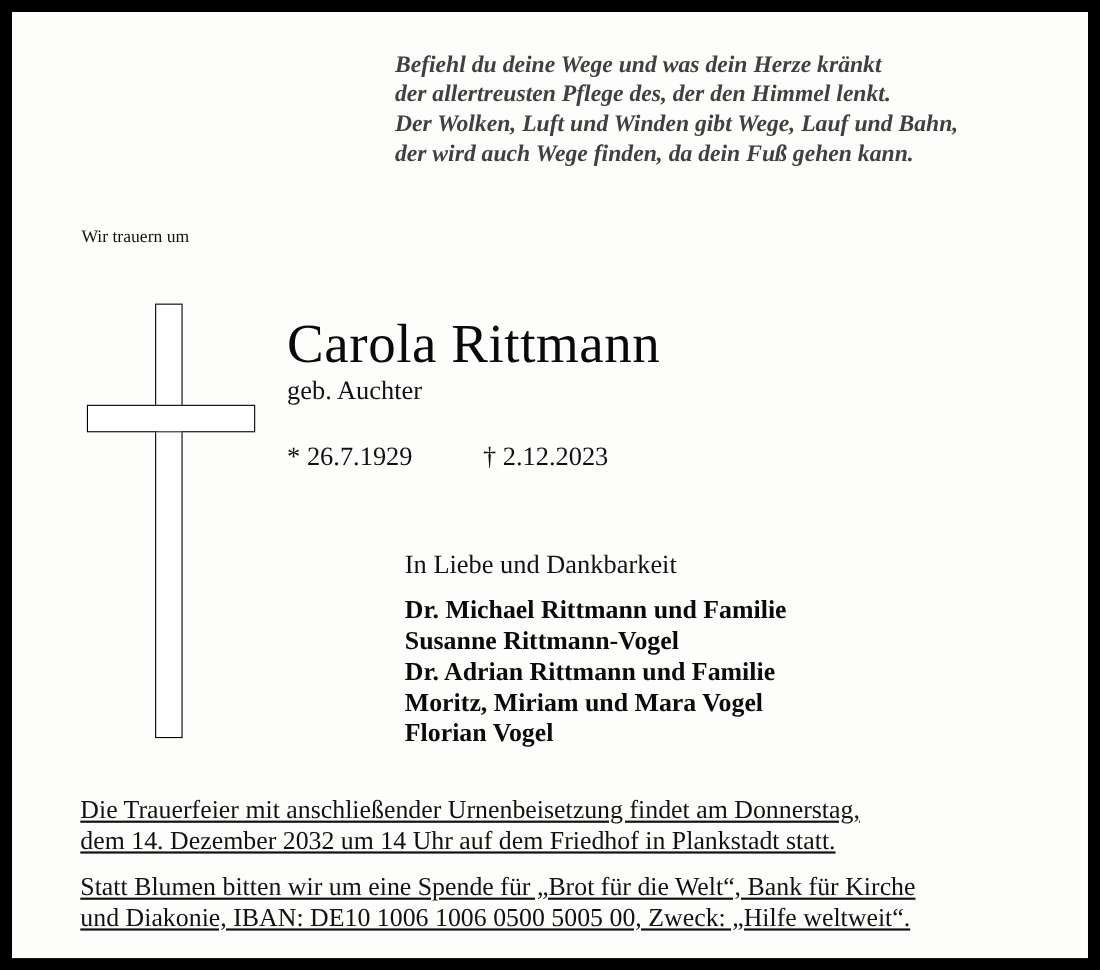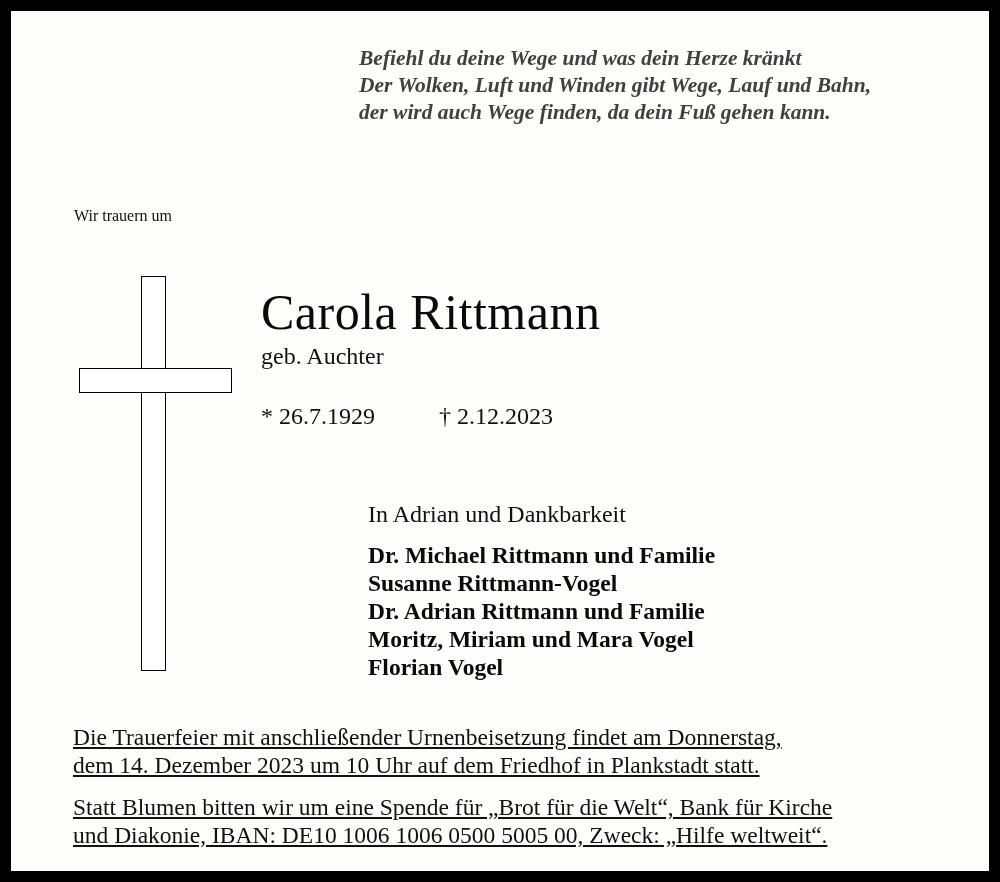--- a/index.html
+++ b/index.html
@@ -153,20 +153,21 @@
   .footer p.second { margin-top: 14px; }
 </style>
 </head>
 <body>
 
 <div class="obituary">
   <div class="inner">
 
     <div class="verse">
       <div>Befiehl du deine Wege und was dein Herze kränkt</div>
+      <div>der allertreusten Pflege des, der den Himmel lenkt.</div>
       <div>Der Wolken, Luft und Winden gibt Wege, Lauf und Bahn,</div>
       <div>der wird auch Wege finden, da dein Fuß gehen kann.</div>
     </div>
 
     <div class="mourn">Wir trauern um</div>
 
     <div class="cross">
       <div class="vert"></div>
       <div class="horz"></div>
       <div class="patch"></div>
@@ -175,29 +176,29 @@
     <div class="name-block">
       <div class="name">Carola Rittmann</div>
       <div class="maiden">geb. Auchter</div>
       <div class="dates">
         <span class="birth">* 26.7.1929</span>
         <span class="death">† 2.12.2023</span>
       </div>
     </div>
 
     <div class="family">
-      <div class="lead">In Adrian und Dankbarkeit</div>
+      <div class="lead">In Liebe und Dankbarkeit</div>
       <div class="member">Dr. Michael Rittmann und Familie</div>
       <div class="member">Susanne Rittmann-Vogel</div>
       <div class="member">Dr. Adrian Rittmann und Familie</div>
       <div class="member">Moritz, Miriam und Mara Vogel</div>
       <div class="member">Florian Vogel</div>
     </div>
 
     <div class="footer">
       <p>Die Trauerfeier mit anschließender Urnenbeisetzung findet am Donnerstag,</p>
-      <p>dem 14. Dezember 2023 um 10 Uhr auf dem Friedhof in Plankstadt statt.</p>
+      <p>dem 14. Dezember 2032 um 14 Uhr auf dem Friedhof in Plankstadt statt.</p>
       <p class="second">Statt Blumen bitten wir um eine Spende für „Brot für die Welt“, Bank für Kirche</p>
       <p>und Diakonie, IBAN: DE10 1006 1006 0500 5005 00, Zweck: „Hilfe weltweit“.</p>
     </div>
 
   </div>
 </div>
 
 </body></html>

